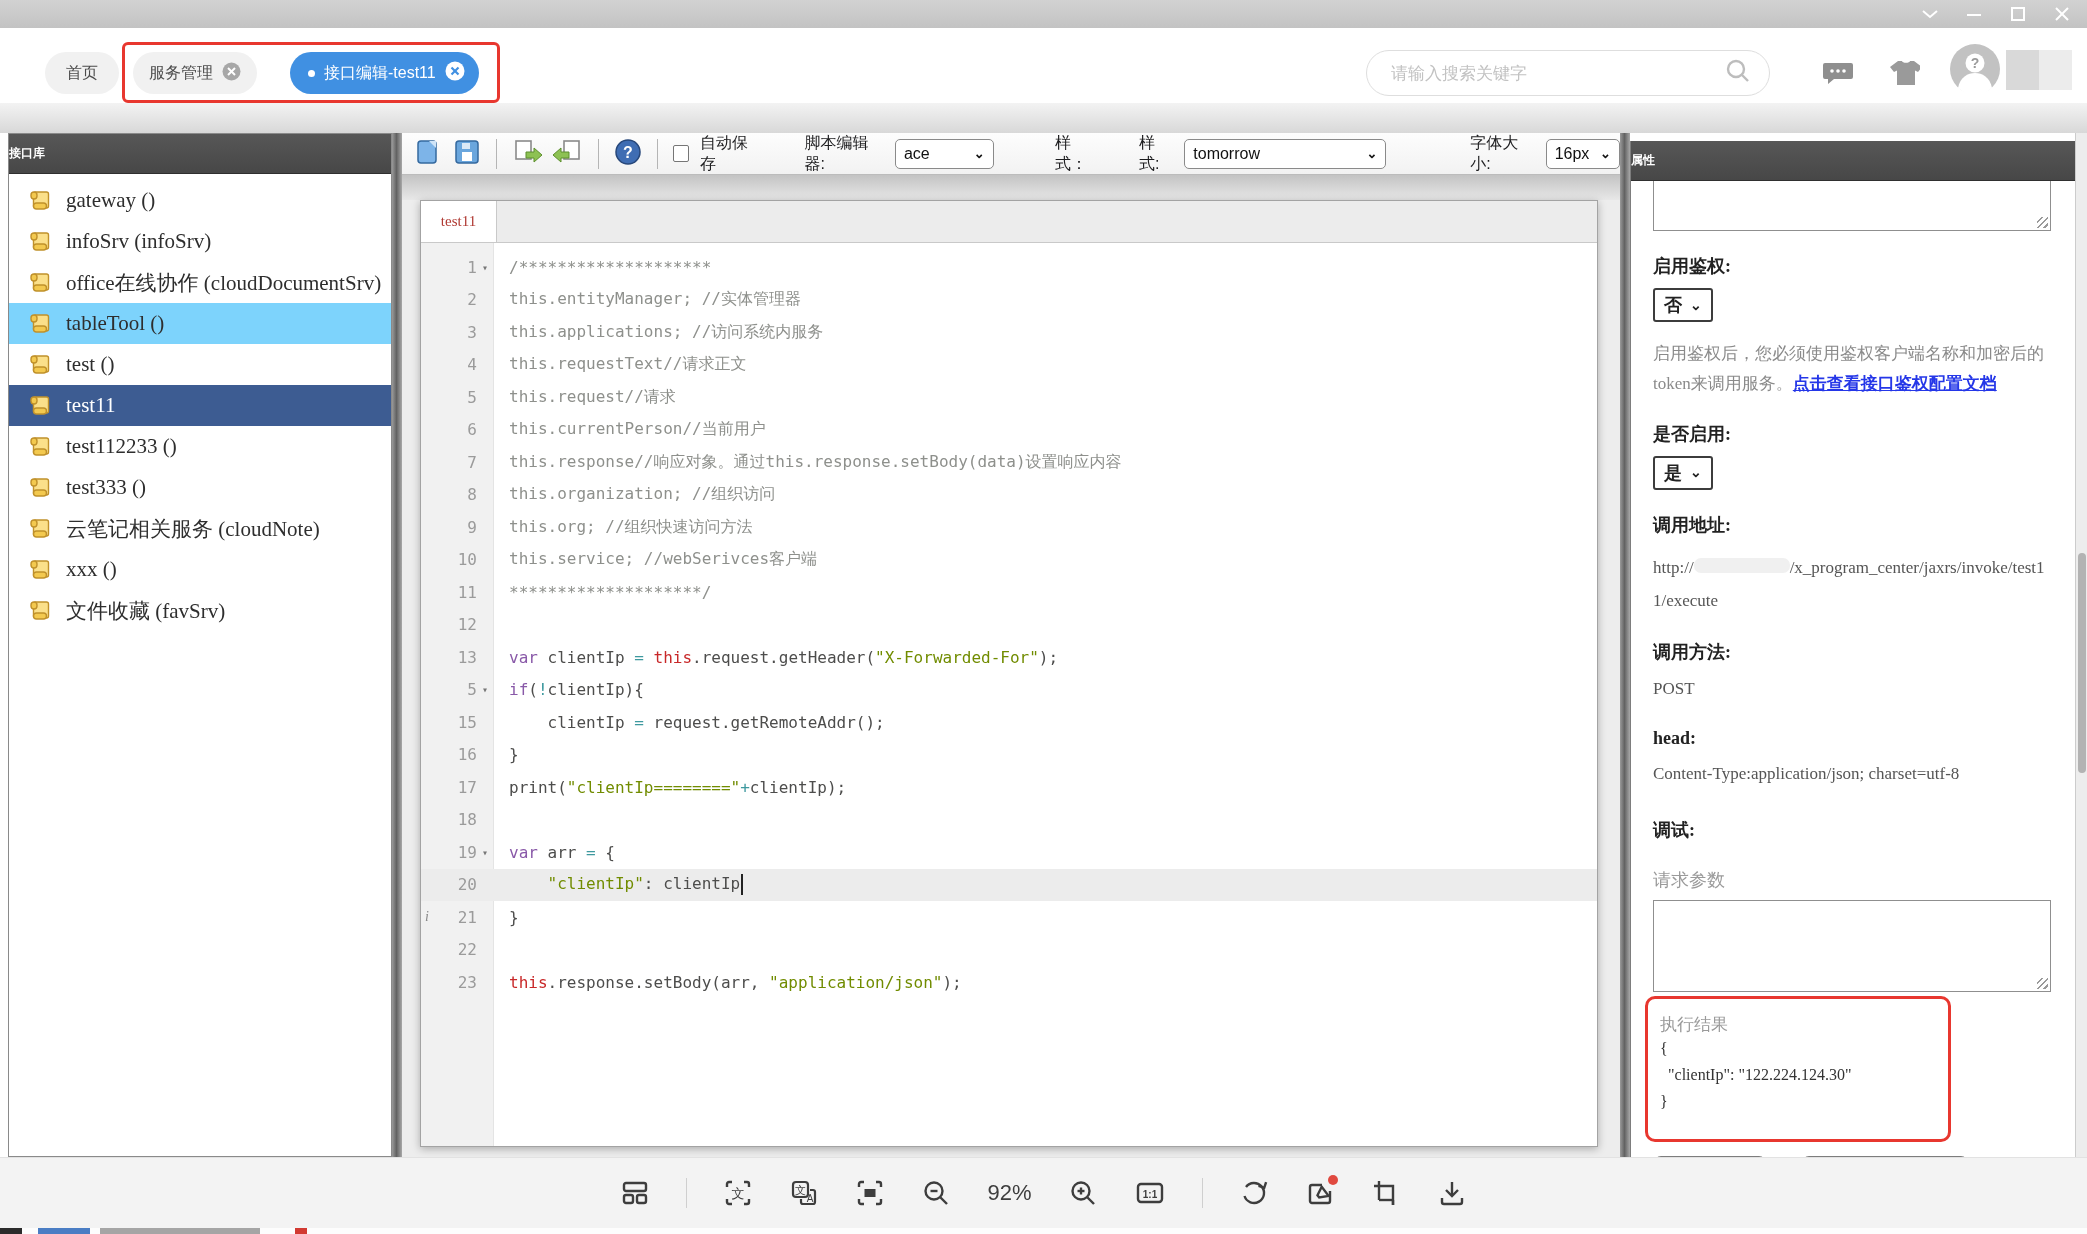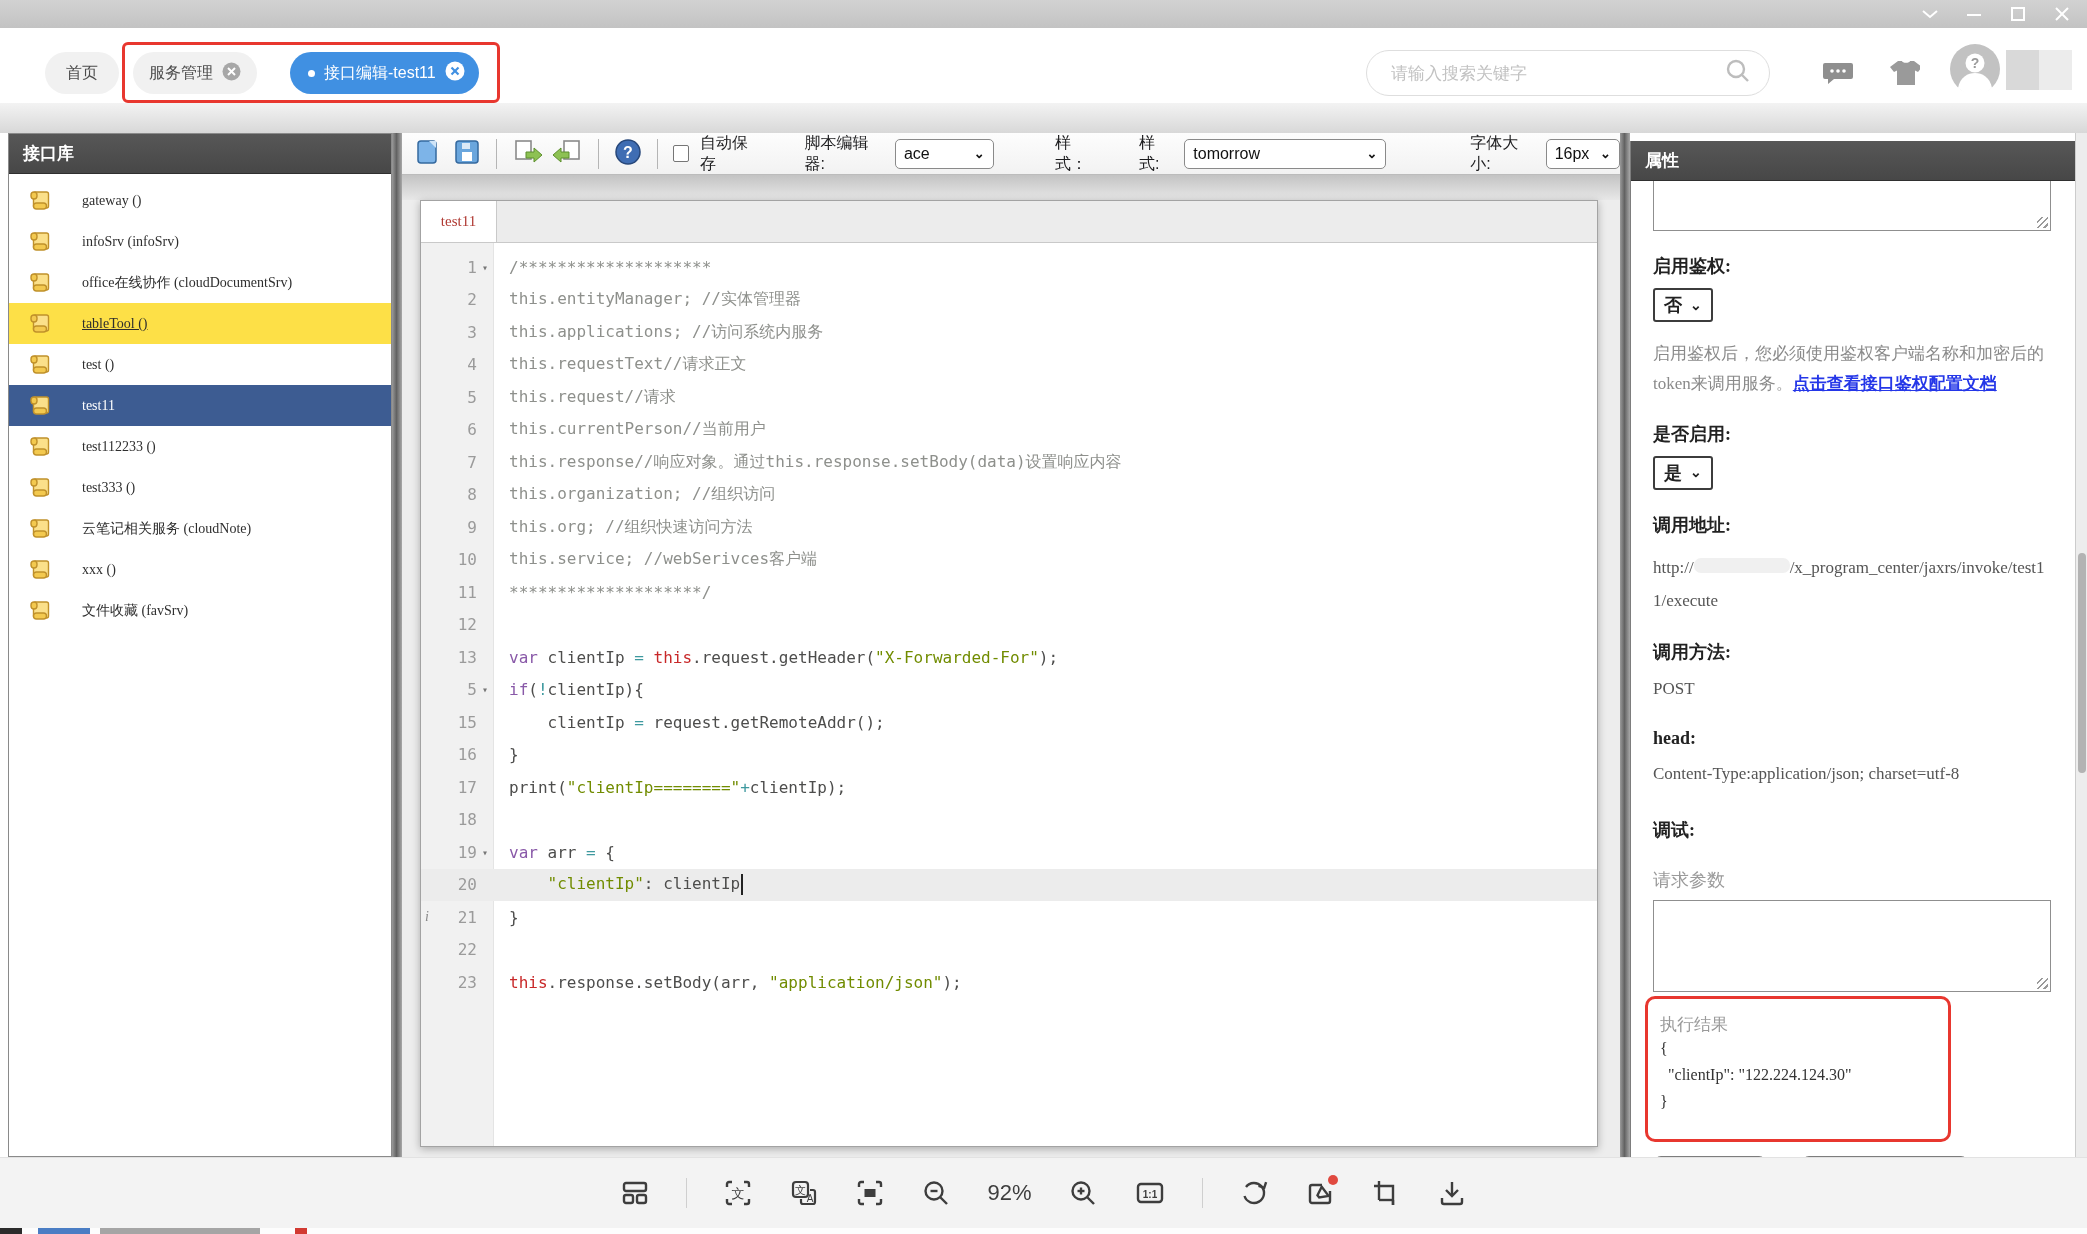--- a/index.html
+++ b/index.html
@@ -22,28 +22,28 @@
   .search-box{position:absolute;left:1366px;top:22px;width:404px;height:46px;border:1.5px solid #dedede;border-radius:23px;display:flex;align-items:center;padding:0 18px 0 24px;}
   .search-box .ph{flex:1;font-size:17px;color:#c2c2c2;}
   .hdr-ico{position:absolute;top:30px;}
   .avatar{position:absolute;left:1950px;top:16px;width:50px;height:50px;}
   .name-redact{position:absolute;left:2006px;top:22px;width:66px;height:40px;display:flex;}
   .name-redact i{display:block;width:33px;height:40px;background:#d9d9d9;}
   .name-redact i+i{background:#ececec;}
   .header-strip{position:absolute;left:0;top:103px;width:2087px;height:30px;background:linear-gradient(#f3f3f3,#d8d8d8);}
 
   
-  .panel-header{height:40px;background:linear-gradient(#575757,#474747);color:#fff;font-weight:bold;font-size:17px;display:flex;align-items:center;padding-left:14px;border-bottom:1px solid #2f2f2f;}
+  .panel-header{height:40px;background:linear-gradient(#575757,#474747);color:#fff;font-weight:bold;font-size:12px;display:flex;align-items:center;border-bottom:1px solid #2f2f2f;}
   .v-divider{position:absolute;top:133px;height:1024px;width:10px;background:linear-gradient(90deg,#9a9a9a,#626262 45%,#a8a8a8);}
 
   
   .sidebar{position:absolute;left:8px;top:133px;width:384px;height:1024px;background:#fff;border:1px solid #8a8a8a;}
   .side-list{padding-top:6px;}
-  .side-item{height:41px;display:flex;align-items:center;gap:30px;padding-left:20px;font-family:"Liberation Serif",serif;font-size:14px;color:#2e2e2e;cursor:pointer;}
-  .side-item.hover{background:#fde047;text-decoration:underline;}
+  .side-item{height:41px;display:flex;align-items:center;gap:14px;padding-left:20px;font-family:"Liberation Serif",serif;font-size:21px;color:#2e2e2e;cursor:pointer;}
+  .side-item.hover{background:#7dd3fc;}
   .side-item.selected{background:#3d5c92;color:#fff;}
 
   
   .editor-area{position:absolute;left:402px;top:133px;width:1218px;height:1024px;background:linear-gradient(180deg,#ededed 0,#ededed 100%);}
   .ed-toolbar{height:42px;background:linear-gradient(#fdfdfd,#f2f2f2);border-bottom:1px solid #bcbcbc;display:flex;align-items:center;padding-left:12px;gap:11px;font-size:16px;color:#1d1d1f;}
   .ed-sep{width:1px;height:30px;background:#b5b5b5;margin:0 4px;}
   .chk{width:17px;height:17px;border:1.5px solid #767676;border-radius:2px;background:#fff;}
   .sel{height:30px;background:#fff;border:1.5px solid #8a8a8a;border-radius:5px;display:flex;align-items:center;justify-content:space-between;padding:0 8px;font-size:16px;color:#111;gap:10px;cursor:pointer;}
   .sel .car{font-size:13px;font-weight:bold;}
   .ed-strip{height:25px;background:linear-gradient(#c3c3c3,#e8e8e8);}

